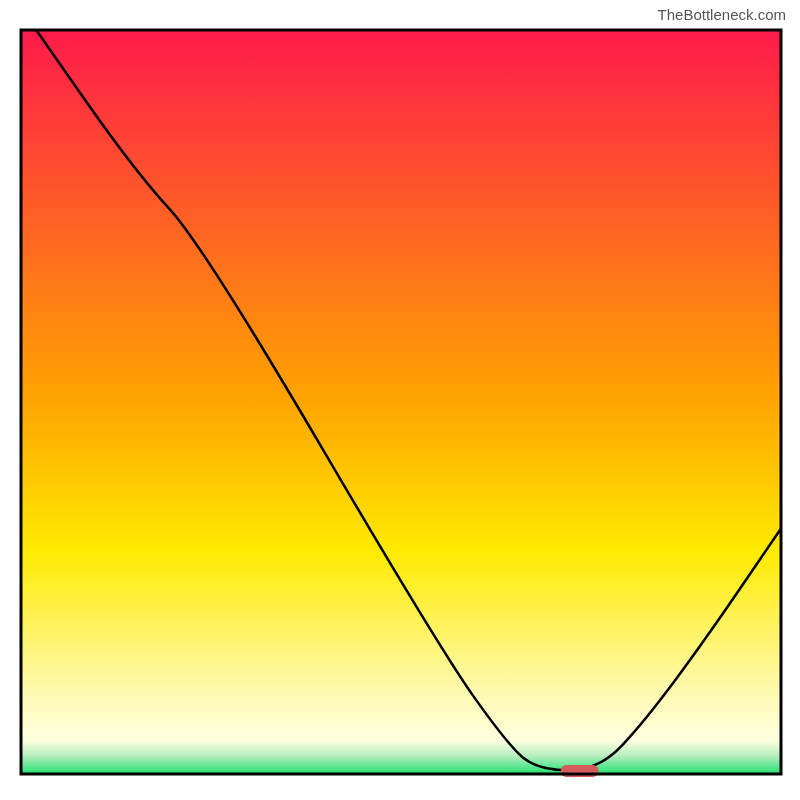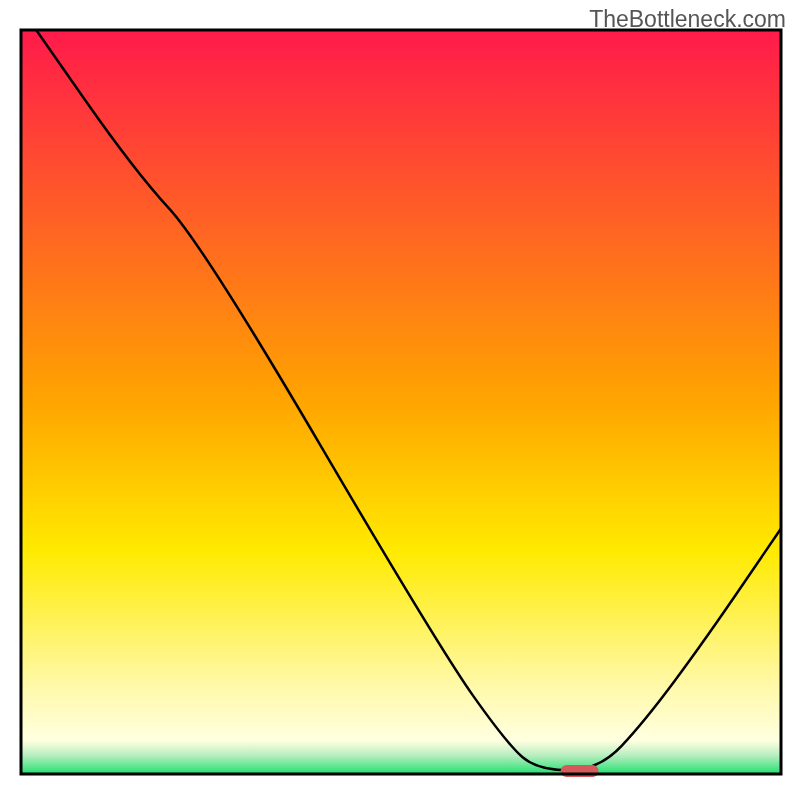--- a/index.html
+++ b/index.html
@@ -1,17 +1,17 @@
 <!DOCTYPE html>
 <html><head>
 <meta charset="utf-8">
 <style>
 body { margin: 0; padding: 0; width: 800px; height: 800px; background: #fff; }
 .container { width: 800px; height: 800px; position: relative; }
-.watermark { position: absolute; top: 6px; right: 14px; font-family: Arial, sans-serif; font-size: 23px; color: #555; font-weight: 500; }
+.watermark { position: absolute; top: 6px; right: 14px; font-family: Arial, sans-serif; font-size: 15px; color: #555; font-weight: 500; }
 svg { display: block; }
 </style>
 </head>
 <body>
 <div class="container">
 
 <div class="watermark">TheBottleneck.com</div>
 
 <svg width="800" height="800">
   <defs>

